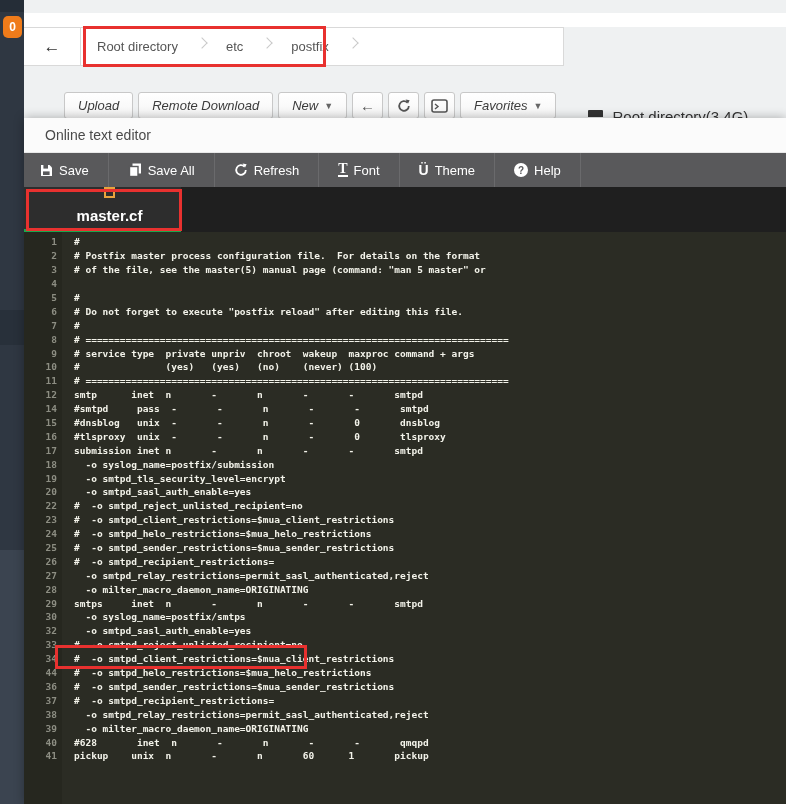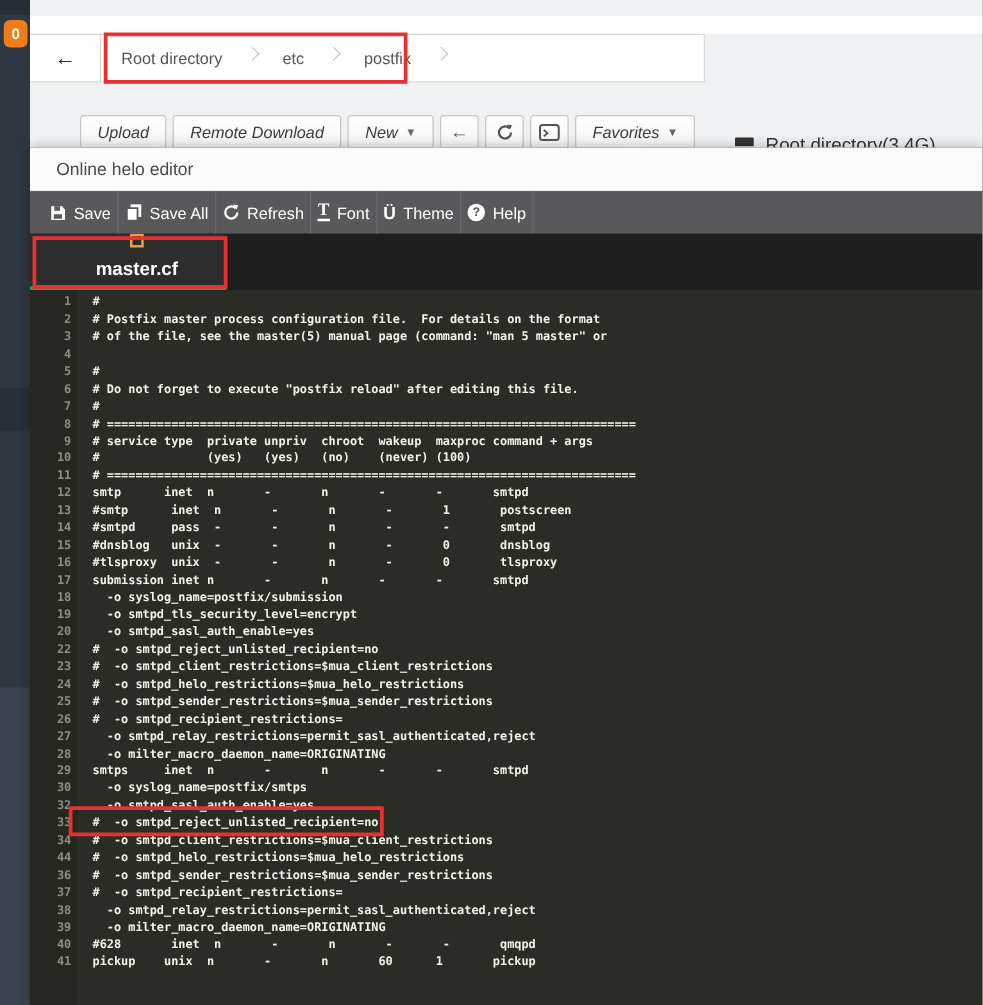--- a/index.html
+++ b/index.html
@@ -41,21 +41,21 @@
   .fbtn.icon-only { width:31px; padding:0; justify-content:center; }
   .caret { font-size:9px; color:#666; }
   .root-info { display:flex; align-items:center; gap:8px; margin-left:26px; font-size:15px; color:#333;margin-top:22px; }
 
   
   .modal { position:absolute; left:0; top:118px; width:762px; height:686px; background:#2b2c24;
            box-shadow:0 0 10px rgba(0,0,0,0.3); }
   .m-title { height:35px; background:#fbfbfb; border-bottom:1px solid #e8e8e8;
              font-size:14px; color:#4a4a4a; line-height:35px; padding-left:21px; }
   .m-toolbar { height:34px; background:#59595b; display:flex; align-items:stretch; }
-  .tbtn { display:flex; align-items:center; gap:6px; padding:0 5px; color:#fff; font-size:13px;
+  .tbtn { display:flex; align-items:center; gap:6px; padding:0 19px; color:#fff; font-size:13px;
           border-right:1px solid #6a6a6c; cursor:pointer;text-align:center; }
   .tbtn:first-child { padding-left:16px; }
   .ticon { display:inline-flex; align-items:center; justify-content:center; }
   .font-glyph { font-family:"Liberation Serif", serif; font-weight:bold; font-size:14px;
                 border-bottom:2px solid #fff; line-height:12px; }
   .theme-glyph { font-weight:bold; font-size:14px; }
   .circle-glyph { width:14px; height:14px; border-radius:50%; background:#fff; color:#59595b;
                   font-size:10px; font-weight:bold; display:flex; align-items:center; justify-content:center; }
 
   .tab-bar { position:relative; height:45px; background:#1f1f1f; }
@@ -147,21 +147,21 @@
           <svg width="17" height="15" viewBox="0 0 17 15">
             <path d="M2 1 h13 a1 1 0 0 1 1 1 v6 h-15 v-6 a1 1 0 0 1 1-1 z" fill="#333"></path>
             <rect x="1" y="10" width="15" height="3.4" rx="1" fill="#333"></rect>
           </svg>
         </span>
         <span>Root directory(3.4G)</span>
       </div>
     </div>
 
     <div class="modal">
-      <div class="m-title">Online helo editor</div>
+      <div class="m-title">Online text editor</div>
 
       <div class="m-toolbar">
         <div class="tbtn">
           <span class="ticon">
             <svg width="13" height="13" viewBox="0 0 13 13">
               <path d="M1 1 h8.5 l2.5 2.5 v8.5 h-11 z" fill="#fff"></path>
               <rect x="3.4" y="1" width="4.6" height="3.6" fill="#59595b"></rect>
               <rect x="3" y="7.4" width="6.6" height="3.6" fill="#59595b"></rect>
             </svg>
           </span>
@@ -252,24 +252,20 @@
             </div>
             <div class="ed-row">
               <span class="gut">11</span>
               <span class="code"># ==========================================================================</span>
             </div>
             <div class="ed-row">
               <span class="gut">12</span>
               <span class="code">smtp      inet  n       -       n       -       -       smtpd</span>
             </div>
             <div class="ed-row">
-              <span class="gut">13</span>
-              <span class="code">#smtp      inet  n       -       n       -       1       postscreen</span>
-            </div>
-            <div class="ed-row">
               <span class="gut">14</span>
               <span class="code">#smtpd     pass  -       -       n       -       -       smtpd</span>
             </div>
             <div class="ed-row">
               <span class="gut">15</span>
               <span class="code">#dnsblog   unix  -       -       n       -       0       dnsblog</span>
             </div>
             <div class="ed-row">
               <span class="gut">16</span>
               <span class="code">#tlsproxy  unix  -       -       n       -       0       tlsproxy</span>

